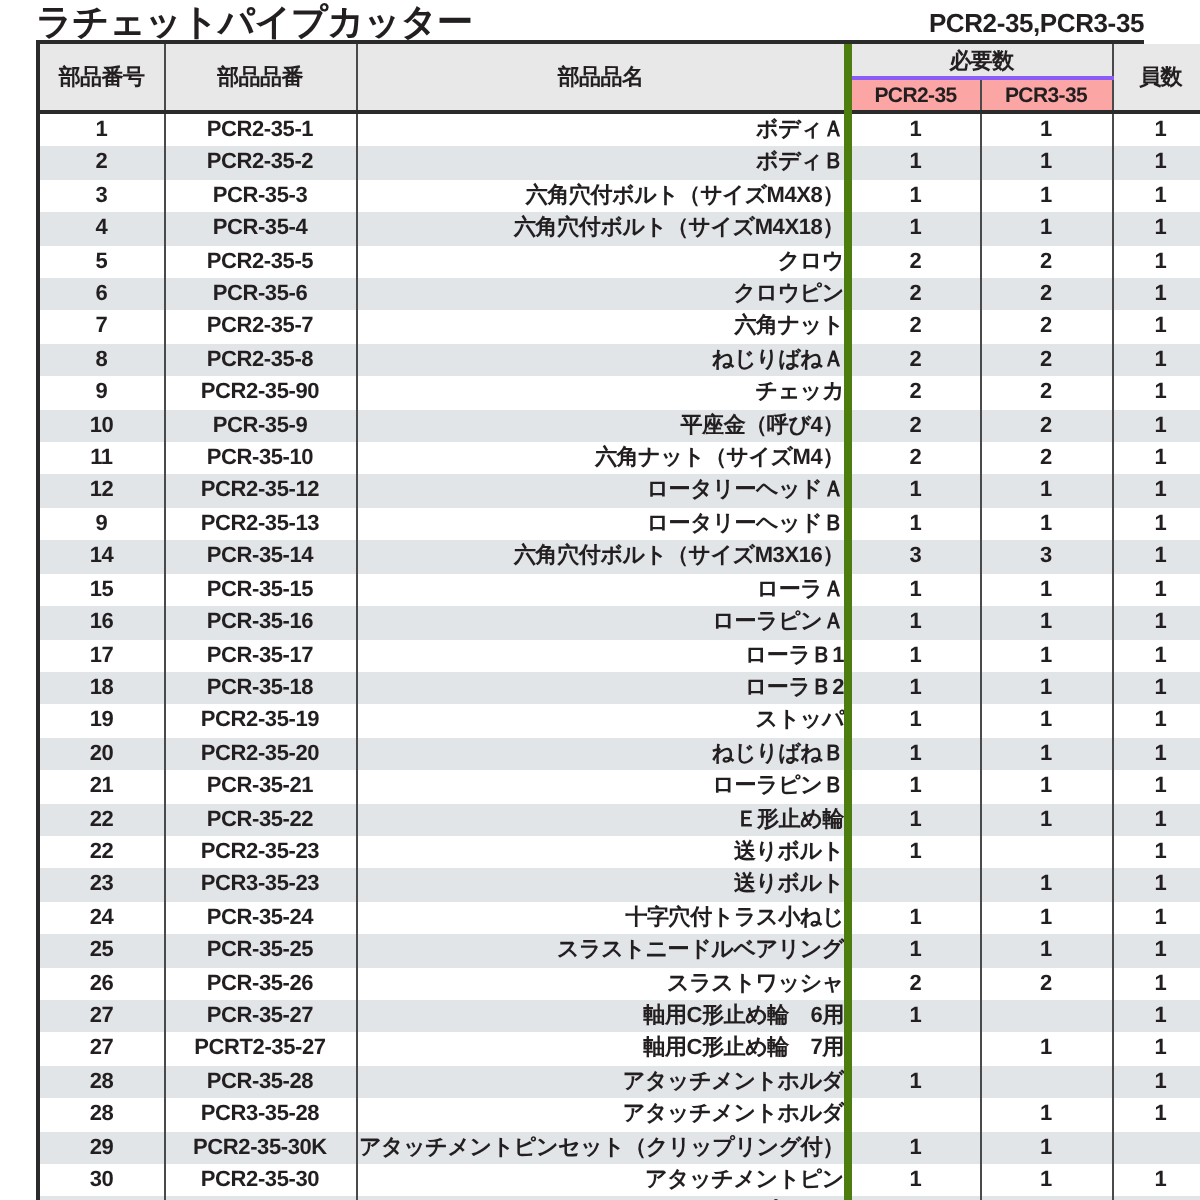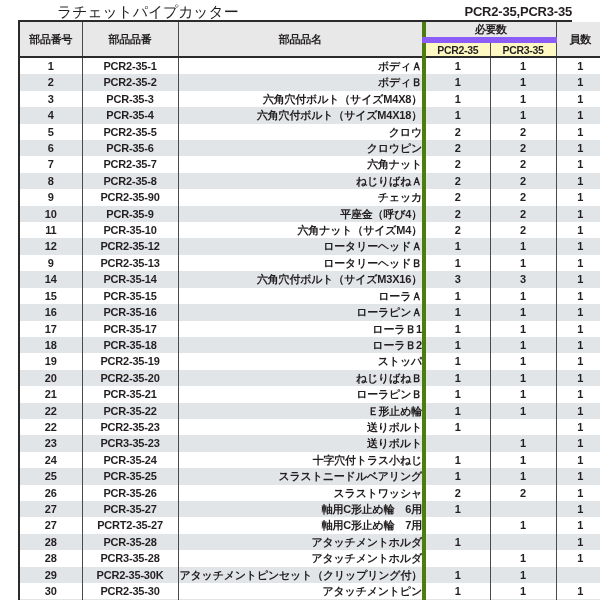--- a/index.html
+++ b/index.html
@@ -26,27 +26,26 @@
     position: absolute;
     left: 18px;
     top: 0px;
     width: 554px;
     height: 19px;
     display: flex;
     align-items: flex-end;
     justify-content: space-between;
   }
   .doc-title {
-    font-size: 15px;
-    font-weight: normal;
+    font-size: 18px;
+    font-weight: bold;
     letter-spacing: -0.2px;
     line-height: 15px;
     color: #231f20;
     white-space: nowrap;
-    margin-left: 39px;
   }
   .doc-model {
     font-size: 13px;
     font-weight: bold;
     letter-spacing: -0.2px;
     line-height: 15px;
     color: #231f20;
     white-space: nowrap;
   }
 
@@ -88,25 +87,25 @@
     color: #231f20;
     text-align: center;
     vertical-align: middle;
     font-size: 11px;
     letter-spacing: -0.3px;
   }
   thead tr.hdr-top th { height: 17px; }
   thead tr.hdr-bot th { height: 17px; font-size: 10.5px; }
   thead th.span-rows  { height: 34px; }
   thead th.req-group {
-    border-bottom: 6px solid #8b5cf6;
+    border-bottom: 2px solid #8b5cf6;
   }
   thead tr:last-child th { }
   thead { border-bottom: 2px solid #2b2b2b; }
-  thead th.hdr-sub { background: #fef9c3; }
+  thead th.hdr-sub { background: #fca5a5; }
 
   tbody td {
     height: 16.4px;
     line-height: 16.4px;
     font-size: 11px;
     letter-spacing: -0.2px;
     white-space: nowrap;
     overflow: hidden;
     color: #231f20;
     font-weight: bold;

